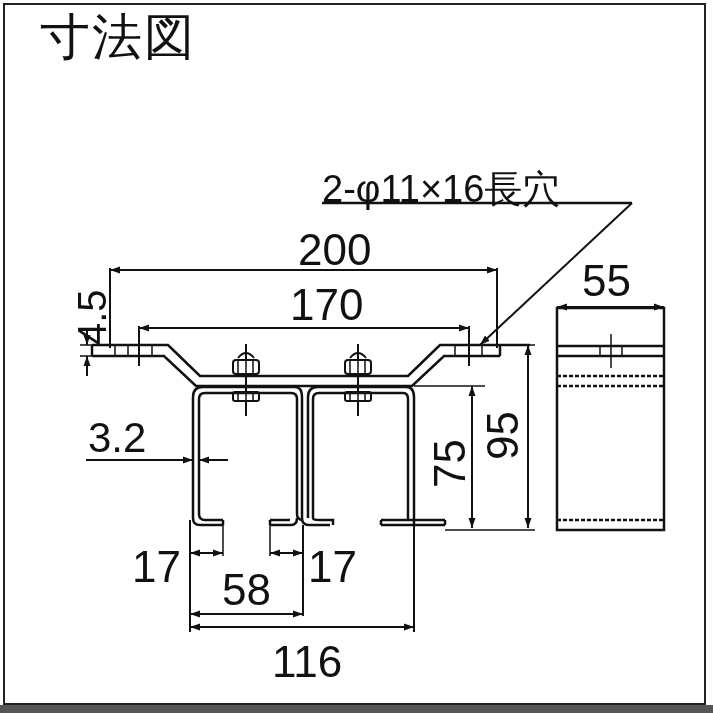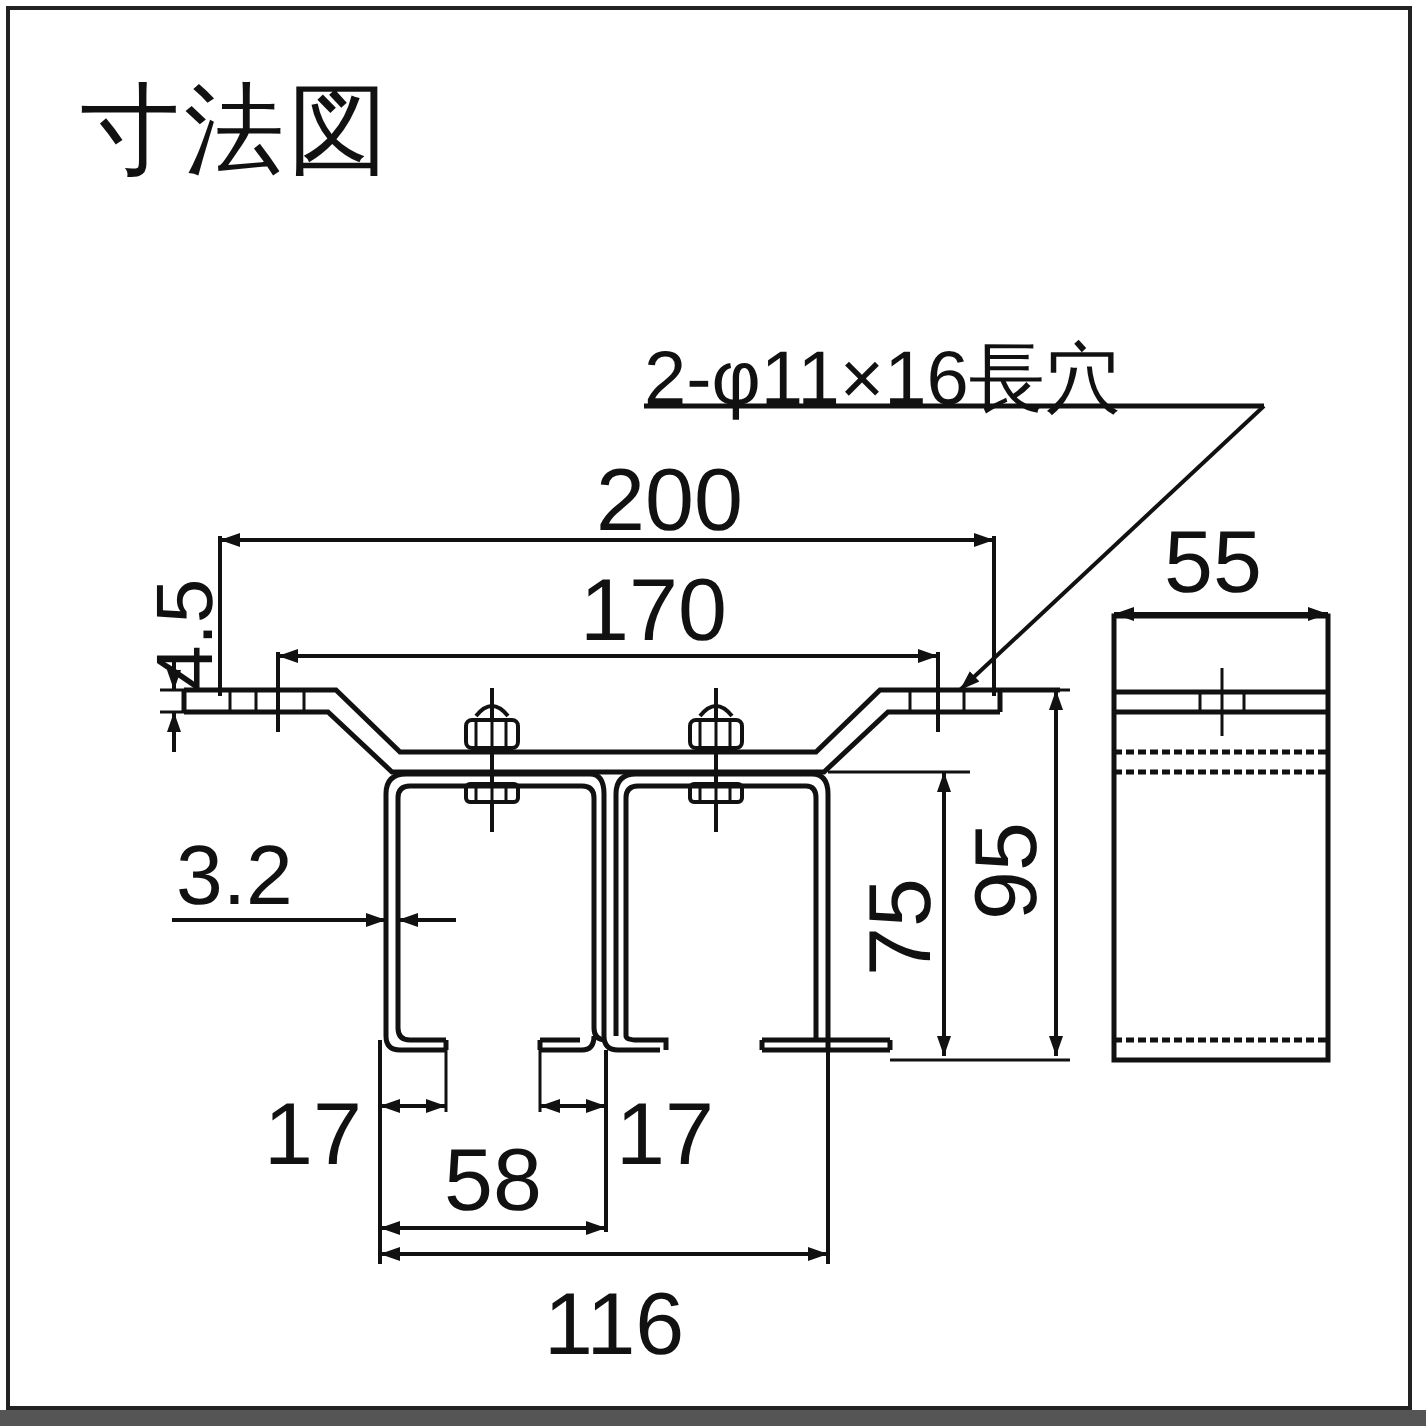--- a/index.html
+++ b/index.html
@@ -2,21 +2,21 @@
 <html><head>
 <meta charset="utf-8">
 <style>
   html, body { margin: 0; padding: 0; background: #ffffff; }
   body { width: 713px; height: 713px; overflow: hidden; position: relative; }
   .frame {
     position: absolute; left: 3px; top: 3px; width: 703px; height: 702px;
     border: 2px solid #222; box-sizing: border-box; background: #fff;
   }
   .title {
-    position: absolute; left: 40px; top: 40px;
+    position: absolute; left: 40px; top: 12px;
     font-family: Liberation Sans, sans-serif; font-size: 50px; color: #111;
     letter-spacing: 2px; line-height: 1;
   }
   svg { position: absolute; left: 0; top: 0; }
   .dim {
     font-family: "Liberation Sans", sans-serif; fill: #111;
   }
   .bottom-shadow {
     position: absolute; left: 0; top: 705px; width: 713px; height: 8px; background: #555;
   }

